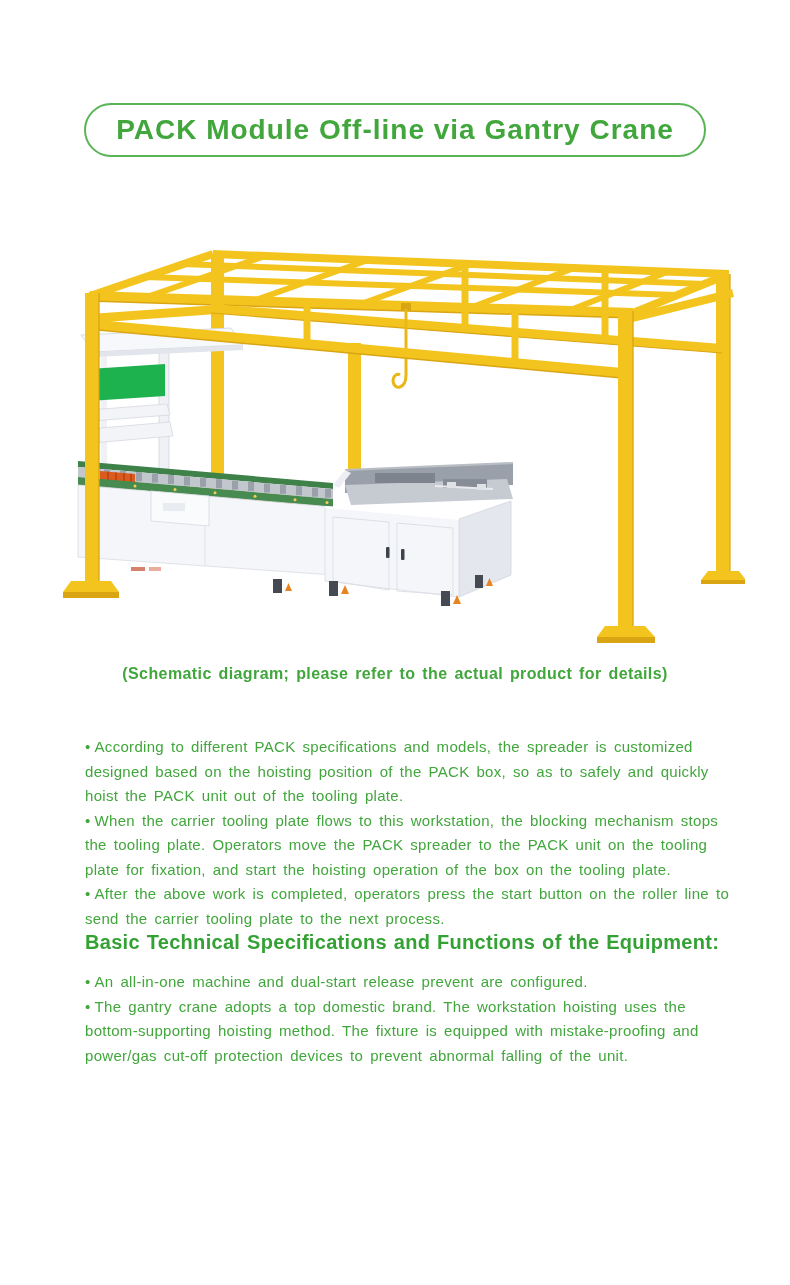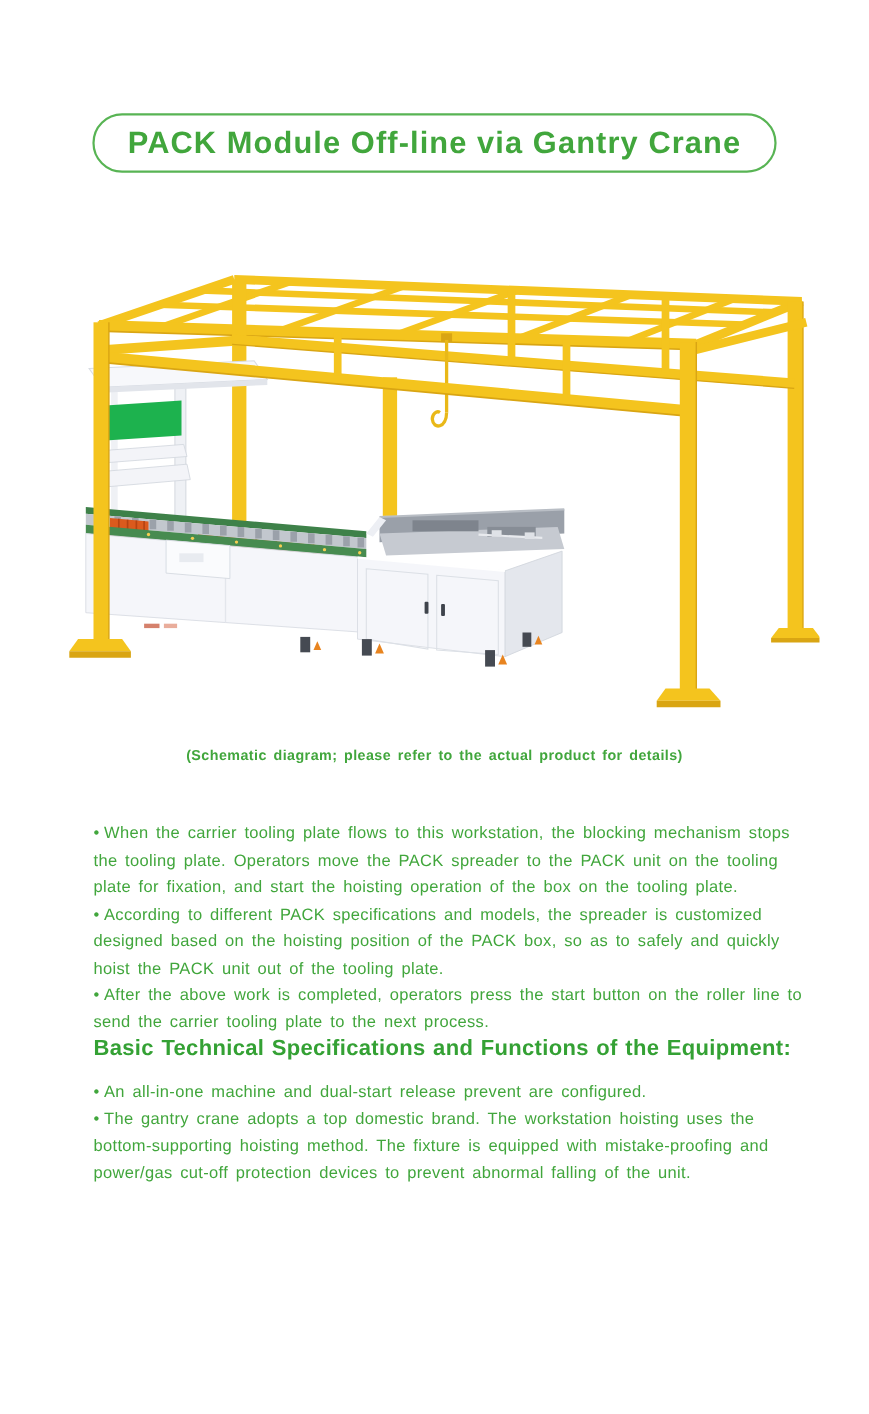--- a/index.html
+++ b/index.html
@@ -13,22 +13,22 @@
   }
   html,body{margin:0;padding:0;background:#ffffff;}
   body{width:790px;height:1285px;margin:0 auto;position:relative;
        font-family:"Liberation Sans","DejaVu Sans",sans-serif;overflow:hidden;}
   .title-wrap{padding-top:103px;text-align:center;}
   .title-pill{display:inline-block;border:2px solid var(--pill-border);border-radius:28px;
       padding:9px 30px;color:var(--green-text);font-size:28px;font-weight:600;
       letter-spacing:1px;white-space:nowrap;}
   .figure{margin-top:66px;}
   .figure svg{display:block;margin-left:45px;}
-  .figure-caption{margin-top:16px;text-align:center;color:var(--green-text);
-      font-size:13px;font-weight:600;letter-spacing:0.4px;word-spacing:2px;}
+  .figure-caption{margin-top:2px;text-align:center;color:var(--green-text);
+      font-size:16px;font-weight:600;letter-spacing:0.4px;word-spacing:2px;}
   .content{padding:0 57px 0 85px;color:var(--green-text);}
   .section{margin:0;}
   .section-1{margin-top:52px;}
   .section-2{}
   .section h2{margin:0 0 16px 0;color:var(--green-heading);font-size:20px;
       font-weight:700;letter-spacing:0.3px;word-spacing:1px;}
   .bullets{margin:0;padding:0;list-style:none;}
   .bullets li{font-size:15px;line-height:24.5px;letter-spacing:0.3px;word-spacing:2.5px;
       text-align:left;}
   .bullets .glyph{margin-right:4px;}
@@ -224,22 +224,22 @@
       <polygon class="f-yl" points="560,403 600,403 610,414 552,414"></polygon>
       <polygon class="f-yld" points="552,414 610,414 610,420 552,420"></polygon>
     </g>
   </svg>
   <div class="figure-caption">(Schematic diagram; please refer to the actual product for details)</div>
 </div>
 
 <div class="content">
   <div class="section section-1">
     <ul class="bullets">
+      <li><span class="glyph">•</span><span>According to different PACK specifications and models, the spreader is customized designed based on the hoisting position of the PACK box, so as to safely and quickly hoist the PACK unit out of the tooling plate.</span></li>
       <li><span class="glyph">•</span><span>When the carrier tooling plate flows to this workstation, the blocking mechanism stops the tooling plate. Operators move the PACK spreader to the PACK unit on the tooling plate for fixation, and start the hoisting operation of the box on the tooling plate.</span></li>
-      <li><span class="glyph">•</span><span>According to different PACK specifications and models, the spreader is customized designed based on the hoisting position of the PACK box, so as to safely and quickly hoist the PACK unit out of the tooling plate.</span></li>
       <li><span class="glyph">•</span><span>After the above work is completed, operators press the start button on the roller line to send the carrier tooling plate to the next process.</span></li>
     </ul>
   </div>
 
   <div class="section section-2">
     <h2>Basic Technical Specifications and Functions of the Equipment:</h2>
     <ul class="bullets">
       <li><span class="glyph">•</span><span>An all-in-one machine and dual-start release prevent are configured.</span></li>
       <li><span class="glyph">•</span><span>The gantry crane adopts a top domestic brand. The workstation hoisting uses the bottom-supporting hoisting method. The fixture is equipped with mistake-proofing and power/gas cut-off protection devices to prevent abnormal falling of the unit.</span></li>
     </ul>

